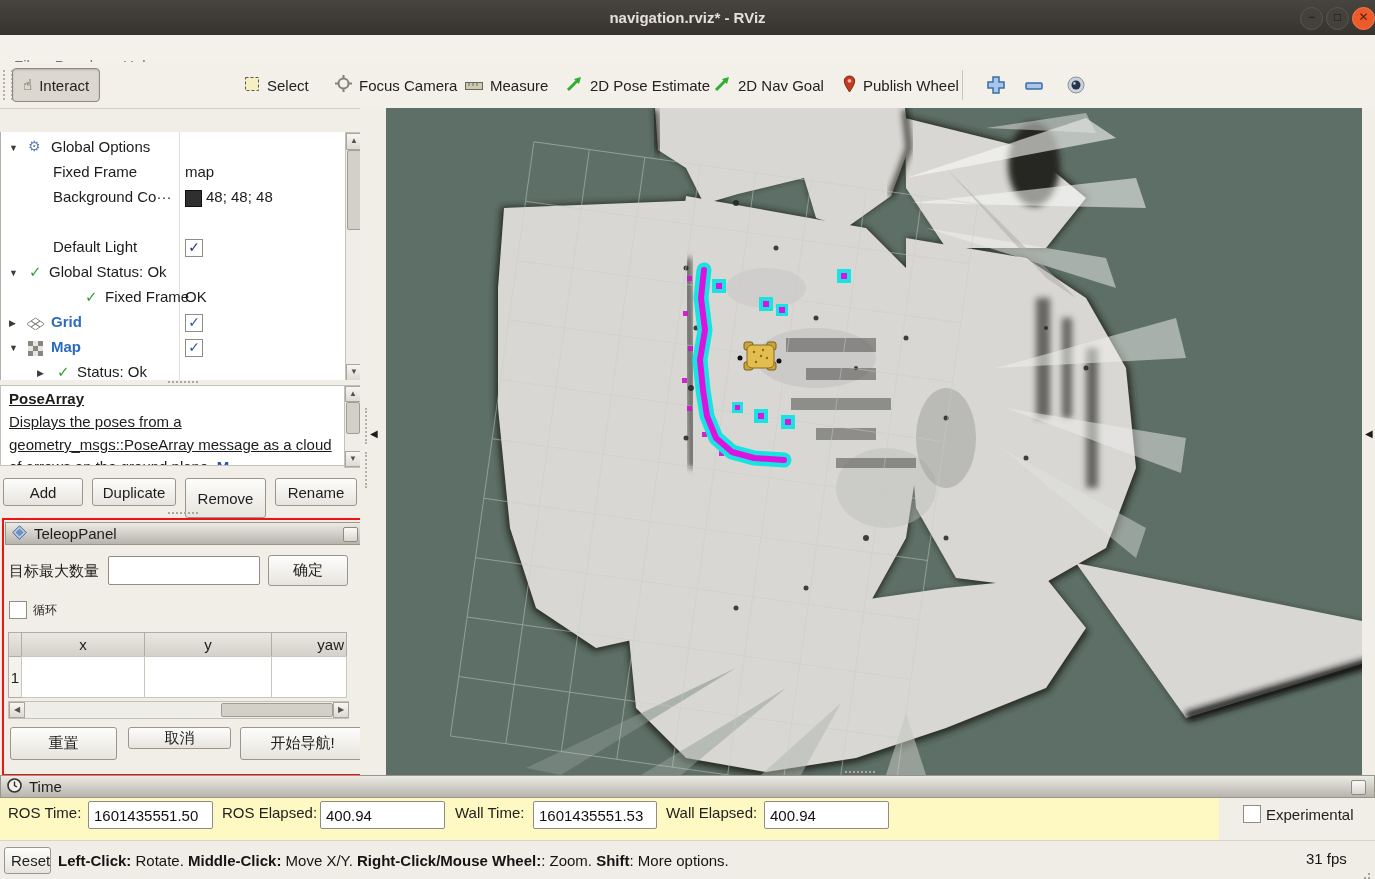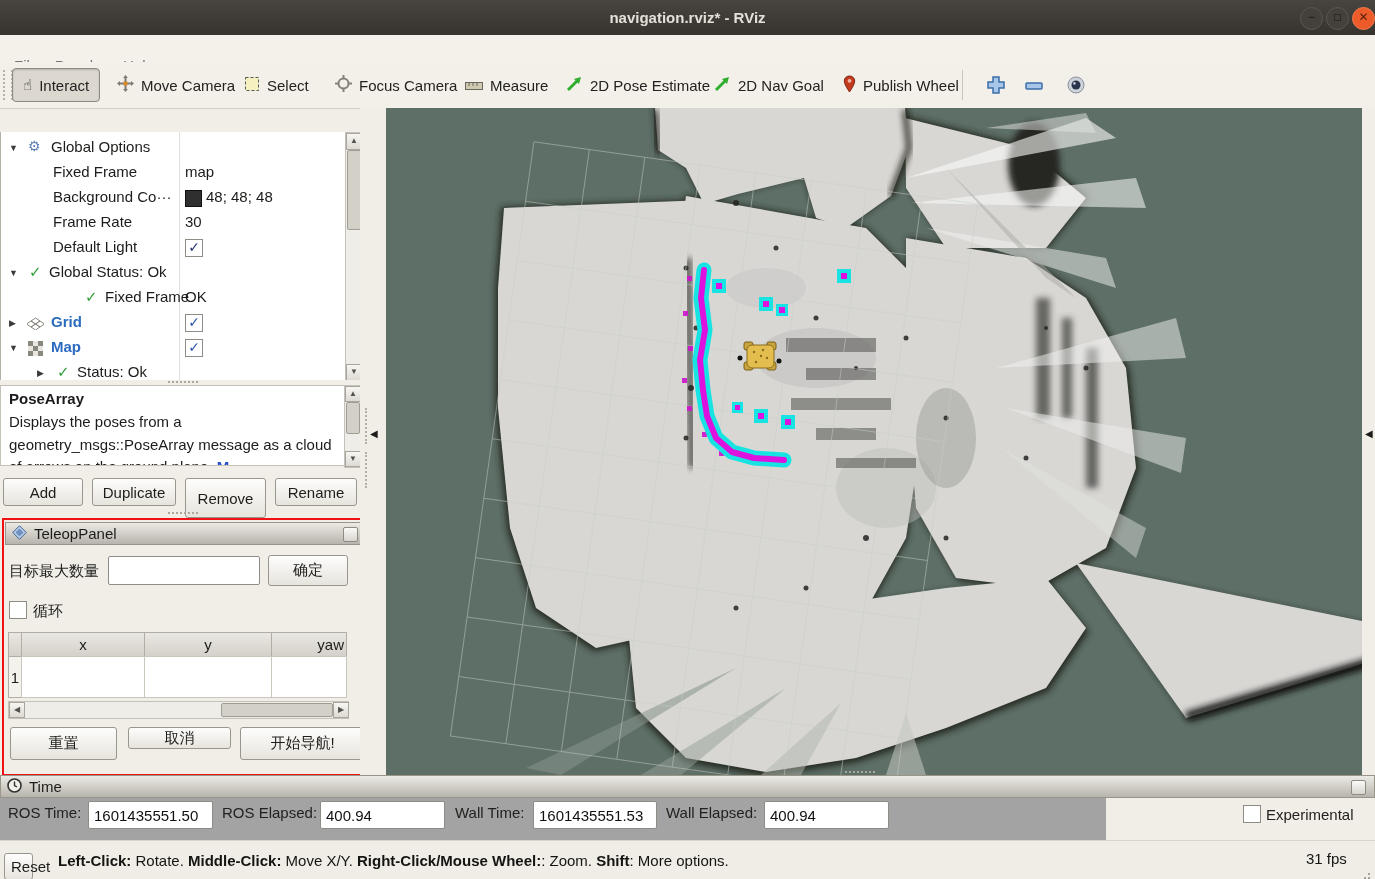--- a/index.html
+++ b/index.html
@@ -45,30 +45,30 @@
   .exp{font-size:9px;color:#3a3a38;top:7px !important;}
   .gcheck{color:#2f9e38;font-weight:bold;}
   .bluename{color:#2b6bbf;font-weight:bold;}
   .tval{left:184px;}
   .swatch{left:184px;top:4px !important;width:15px;height:15px;background:#2f2f2f;border:1px solid #111;}
   .sb{background:#efede7;border:1px solid #c4c1b9;}
   .sbbtn{background:linear-gradient(#f7f6f2,#dddad3);border:1px solid #aaa69e;text-align:center;color:#55524c;font-size:8px;line-height:14px;}
   .sbthumb{background:#d3d0c8;border:1px solid #a19d95;border-radius:2px;}
   
   #desc{left:0;top:385px;width:360px;height:81px;background:#fff;border:1px solid #c4c1b9;overflow:hidden;box-sizing:border-box;}
-  #desc .line{position:absolute;left:8px;font-size:15px;white-space:nowrap;}
+  #desc .line{position:absolute;left:8px;font-size:15px;white-space:nowrap;text-decoration:underline;}
   .dlink{color:#2a52c8;font-weight:bold;}
   
   #redbox{left:2px;top:518px;width:365px;height:254px;border:2px solid #ee1212;}
   .thead{background:linear-gradient(#e9e7e1,#d4d1ca);border:1px solid #b1ada5;font-size:15px;
          display:flex;align-items:center;justify-content:center;box-sizing:border-box;}
   .tcell{background:#fff;border:1px solid #c9c6be;box-sizing:border-box;}
   
   #time-hdr{left:0;top:775px;width:1375px;box-sizing:border-box;}
-  #timerow{left:0;top:798px;width:1106px;height:42px;background:#a3a3a3;}
+  #timerow{left:0;top:798px;width:1219px;height:42px;background:#fef9c3;}
   .tlabel{font-size:15px;top:6px;color:#242220;}
   #statusbar{left:0;top:840px;width:1375px;height:39px;background:#f0ede6;border-top:1px solid #d8d5cd;}
   .helpseg{font-size:15px;color:#141412;}
   #grip{right:5px;bottom:5px;width:2px;height:2px;background:#a5a29a;
         box-shadow:-4px 4px 0 #a5a29a,0 4px 0 #a5a29a,-8px 8px 0 #a5a29a,-4px 8px 0 #a5a29a,0 8px 0 #a5a29a;}
   
   .vsplit{top:108px;height:667px;background:#f1eee7;}
   .gripdots{border-left:2px dotted #b2afa7;width:0;height:36px;}
   .collapse{font-size:10px;color:#1c1c1a;}
 </style>
@@ -91,38 +91,20 @@
   </div>
 
   <div class="abs" id="toolbar">
     <div class="abs" id="toolgrip"></div>
 
     <div class="abs tool" id="tool-interact" style="left:12px">
       <span class="ticon" style="font-size:15px">☝</span>
       <span>Interact</span>
     </div>
 
-    <div class="abs tool" style="left:117px">
-      <span class="ticon">
-        <svg width="17" height="17" viewBox="0 0 17 17">
-            <g stroke="#7d7a74" stroke-width="2" fill="none">
-              <line x1="8.5" y1="2" x2="8.5" y2="15"></line>
-              <line x1="2" y1="8.5" x2="15" y2="8.5"></line>
-            </g>
-            <g fill="#7d7a74">
-              <path d="M8.5 0l2.4 3h-4.8z"></path>
-              <path d="M8.5 17l2.4-3h-4.8z"></path>
-              <path d="M0 8.5l3-2.4v4.8z"></path>
-              <path d="M17 8.5l-3-2.4v4.8z"></path>
-            </g>
-            <rect x="6.5" y="6.5" width="4" height="4" fill="#d88c2a"></rect>
-          </svg>
-      </span>
-      <span>Move Camera</span>
-    </div>
 
     <div class="abs tool" style="left:244px">
       <span class="ticon">
         <svg width="16" height="16" viewBox="0 0 16 16">
             <rect x="1.5" y="1.5" width="13" height="13" fill="#f6f0c0" stroke="#5a5852" stroke-dasharray="3 2"></rect>
           </svg>
       </span>
       <span>Select</span>
     </div>
 
@@ -218,24 +200,20 @@
       <span style="left:50px">Global Options</span>
     </div>
     <div class="abs trow" style="top:29px">
       <span style="left:52px">Fixed Frame</span>
       <span class="tval">map</span>
     </div>
     <div class="abs trow" style="top:54px">
       <span style="left:52px">Background Co···</span>
       <span class="swatch"></span>
       <span style="left:205px">48; 48; 48</span>
-    </div>
-    <div class="abs trow" style="top:79px">
-      <span style="left:52px">Frame Rate</span>
-      <span class="tval">30</span>
     </div>
     <div class="abs trow" style="top:104px">
       <span style="left:52px">Default Light</span>
       <span class="cb" style="left:184px;top:3px;color:#25306e">✓</span>
     </div>
     <div class="abs trow" style="top:129px">
       <span class="exp" style="left:8px">▼</span>
       <span class="gcheck" style="left:28px">✓</span>
       <span style="left:48px">Global Status: Ok</span>
     </div>
@@ -315,21 +293,21 @@
         </svg></span>
     <span>TeleopPanel</span>
     <span class="floatbtn" style="position:absolute;right:5px;top:4px"></span>
   </div>
 
   <span class="abs" style="left:9px;top:562px;font-size:15px">目标最大数量</span>
   <input class="abs inp" style="left: 108px; top: 556px; width: 152px; height: 29px;" value="">
   <button class="abs btn" style="left:268px;top:555px;width:80px;height:31px">确定</button>
 
   <span class="abs cb" style="left:9px;top:601px"></span>
-  <span class="abs" style="left:33px;top:602px;font-size:15px">循环</span>
+  <span class="abs" style="left:33px;top:602px;font-size:12px">循环</span>
 
   <div class="abs" style="left:8px;top:632px;width:339px;height:66px;overflow:hidden">
     <div class="abs thead" style="left:0;top:0;width:14px;height:25px"></div>
     <div class="abs thead" style="left:13px;top:0;width:124px;height:25px">x</div>
     <div class="abs thead" style="left:136px;top:0;width:128px;height:25px">y</div>
     <div class="abs thead" style="left:263px;top:0;width:76px;height:25px;justify-content:flex-end;padding-right:2px">yaw</div>
     <div class="abs thead" style="left:0;top:24px;width:14px;height:42px;background:#f4f2ec">1</div>
     <div class="abs tcell" style="left:13px;top:24px;width:124px;height:42px"></div>
     <div class="abs tcell" style="left:136px;top:24px;width:128px;height:42px"></div>
     <div class="abs tcell" style="left:263px;top:24px;width:76px;height:42px"></div>
@@ -524,21 +502,21 @@
     <input class="abs inp" style="left: 320px; top: 3px; width: 125px; height: 28px;" value="400.94">
     <span class="abs tlabel" style="left:455px">Wall Time:</span>
     <input class="abs inp" style="left: 533px; top: 3px; width: 124px; height: 28px;" value="1601435551.53">
     <span class="abs tlabel" style="left:666px">Wall Elapsed:</span>
     <input class="abs inp" style="left: 764px; top: 3px; width: 125px; height: 28px;" value="400.94">
     <span class="abs cb" style="left:1243px;top:7px"></span>
     <span class="abs tlabel" style="left:1266px;top:8px">Experimental</span>
   </div>
 
   <div class="abs" id="statusbar">
-    <button class="abs btn" style="left:4px;top:12px;width:29px;height:27px">Reset</button>
+    <button class="abs btn" style="left:4px;top:6px;width:47px;height:27px">Reset</button>
     <div class="abs" style="left:58px;top:11px">
       <b class="helpseg">Left-Click:</b><span class="helpseg"> Rotate. </span><b class="helpseg">Middle-Click:</b><span class="helpseg"> Move X/Y. </span><b class="helpseg">Right-Click/Mouse Wheel:</b><span class="helpseg">: Zoom. </span><b class="helpseg">Shift</b><span class="helpseg">: More options.</span>
     </div>
     <span class="abs helpseg" style="left:1306px;top:9px">31 fps</span>
     <div class="abs" id="grip"></div>
   </div>
 
 </div>
 
 </body></html>

